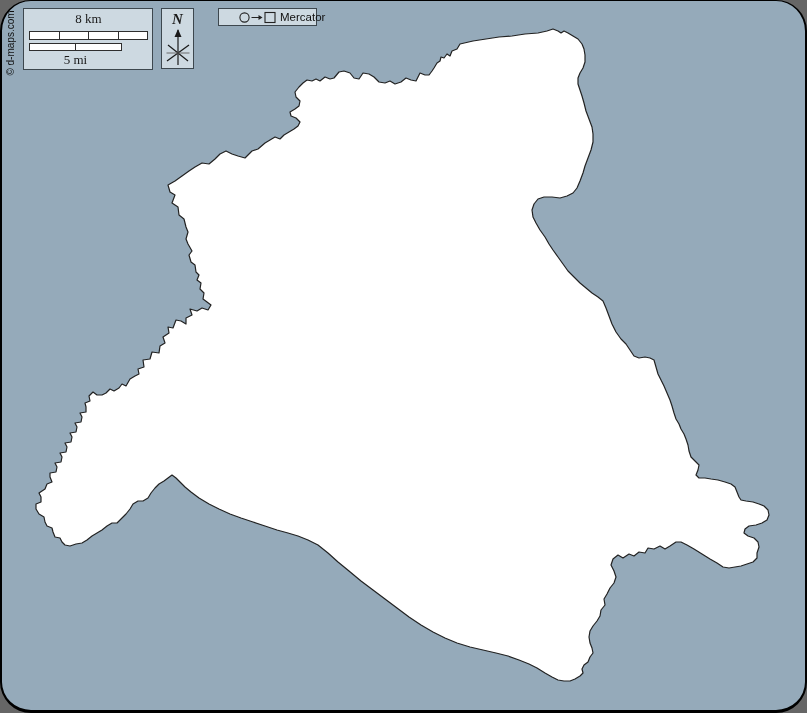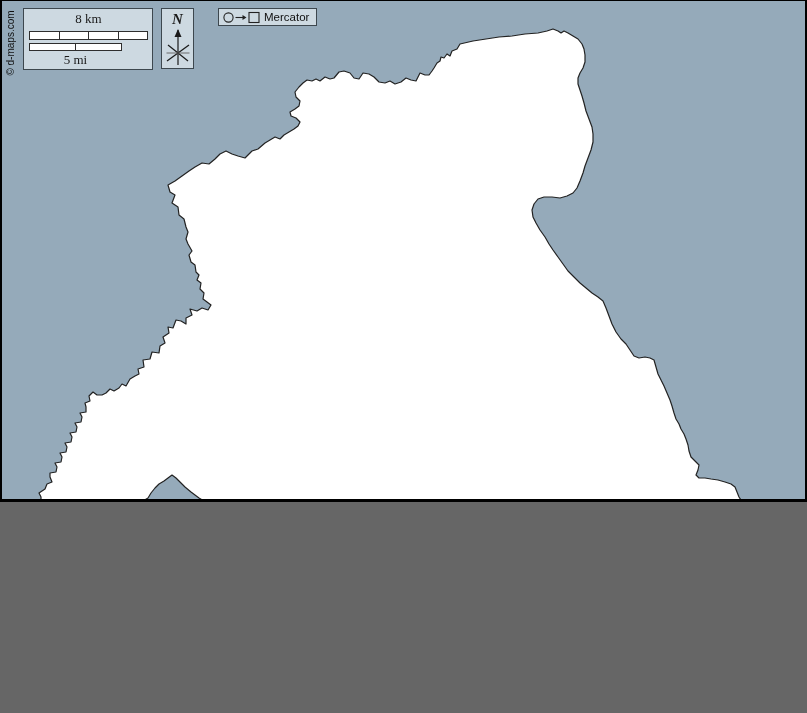--- a/index.html
+++ b/index.html
@@ -1,20 +1,20 @@
 <!DOCTYPE html>
 <html><head>
 <meta charset="utf-8">
 <style>
   html,body{margin:0;padding:0;background:#666;}
   #canvas{
-    position:relative;width:807px;height:502px;box-sizing:border-box;
+    position:relative;width:807px;height:713px;box-sizing:border-box;
     border-style:solid;border-color:#000;border-width:1px 2px 3px 2px;
     background:#95aaba;overflow:hidden;
-    font-family:"Liberation Serif", serif;color:#1a1a1a;
+    font-family:"Liberation Serif", serif;color:#1a1a1a;border-radius:31px;
   }
   #map-svg{position:absolute;left:0;top:0;}
   #map-svg polygon{fill:#ffffff;stroke:#222222;stroke-width:1.2;stroke-linejoin:round;}
   .panel{
     position:absolute;background:#cdd9e1;border:1.5px solid #3d474e;box-sizing:border-box;z-index:5;
   }
   #scale-panel{left:21px;top:7px;width:130px;height:62px;}
   .scale-label{position:absolute;font-size:13px;text-align:center;line-height:14px;}
   #km-label{left:5px;top:3px;width:119px;}
   #mi-label{left:5px;top:44px;width:93px;}
@@ -23,21 +23,21 @@
   #mi-bar{left:5px;top:34px;width:93px;height:8px;}
   .bar .seg{flex:1;border-right:1px solid #2e2e2e;}
   .bar .seg:last-child{border-right:none;}
   #compass-panel{left:159px;top:7px;width:33px;height:61px;}
   #north-label{position:absolute;left:0;top:2px;width:100%;text-align:center;
     font-style:italic;font-size:15px;font-weight:bold;}
   #compass-rose{position:absolute;left:0;top:0;}
   #compass-rose line{stroke:#1a1a1a;stroke-width:1.2;}
   #compass-rose .h{stroke:#6a6a6a;stroke-width:1;}
   #mercator-panel{left:216px;top:7px;width:99px;height:18px;border-width:1px;
-    display:flex;align-items:center;padding-left:4px;}
+    display:flex;align-items:center;padding-left:20px;}
   #mercator-icon{flex:none;}
   #mercator-icon .ln{stroke:#222;stroke-width:1.1;fill:none;}
   #mercator-label{font-family:"Liberation Sans", sans-serif;font-size:11.5px;margin-left:4px;color:#111;}
   #credit{
     position:absolute;left:-27px;top:36px;width:72px;height:12px;z-index:5;
     transform:rotate(-90deg);font-family:"Liberation Sans", sans-serif;
     font-size:10px;line-height:12px;text-align:center;color:#111;white-space:nowrap;
   }
 </style>
 </head>

